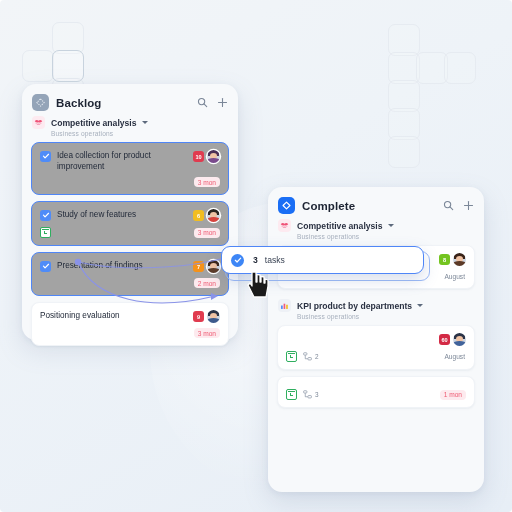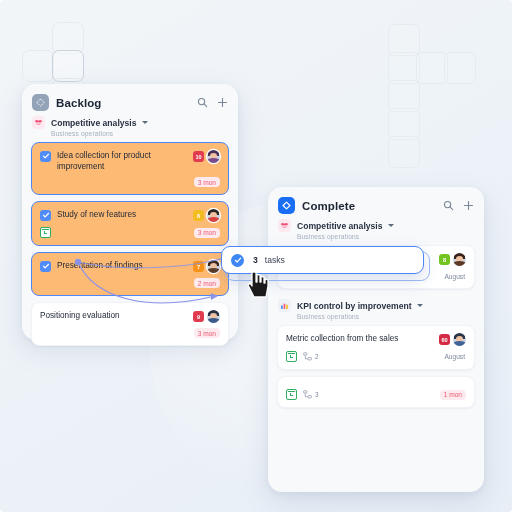--- a/index.html
+++ b/index.html
@@ -56,21 +56,21 @@
     border-right:3px solid transparent;border-top:3.4px solid #5d6a7d;}
   .group-sub{font-size:6.6px;color:#a7b0bd;padding:1px 10px 0 29px;letter-spacing:.15px;}
 
   .cards{padding:5px 9px 9px 9px;display:flex;flex-direction:column;gap:6px;}
 
   .card{
     position:relative;background:#ffffff;border-radius:8px;
     box-sizing:border-box;padding:7px 8px 7px 8px;min-height:31px;
     box-shadow:0 1px 2px rgba(120,135,160,.10);
   }
-  .card.sel{background:#fdba74;border:1.1px solid #4f86f7;box-shadow:none;}
+  .card.sel{background:#a3a3a3;border:1.1px solid #4f86f7;box-shadow:none;}
   .card.plain{border:1px solid #f0f3f7;}
 
   .card-top{display:flex;align-items:flex-start;}
   .chk{
     width:11px;height:11px;border-radius:3px;background:#4f8cf8;flex:0 0 auto;
     margin-right:6px;margin-top:.5px;display:flex;align-items:center;justify-content:center;
   }
   .chk svg{width:8px;height:8px;}
   .card-title{font-size:8.2px;color:#222a39;line-height:11px;padding-right:2px;}
   .card-right{margin-left:auto;display:flex;align-items:center;gap:3px;flex:0 0 auto;}
@@ -316,29 +316,28 @@
   </div>
       </div>
       <div class="group-row">
         <span class="group-ic chart">
           <svg viewBox="0 0 12 12" style="width:9px;height:9px">
       <rect x="1.4" y="6" width="2.2" height="4.6" fill="#4f86f7"></rect>
       <rect x="4.8" y="3.6" width="2.2" height="7" fill="#f25a7a"></rect>
       <rect x="8.2" y="5" width="2.2" height="5.6" fill="#f2bd20"></rect>
           </svg>
         </span>
-        <span class="group-name">KPI control by improvement</span>
+        <span class="group-name">KPI product by departments</span>
         <span class="caret"></span>
       </div>
       <div class="group-sub">Business operations</div>
       <div class="cards">
         <div class="card plain">
     <div class="card-top">
 
-      <span class="card-title">Metric collection from the sales</span>
       <span class="card-right">
         <span class="badge" style="background:#d32a45">60</span>
         <span class="av">
           <span class="hair" style="background:#2b3346"></span>
           <span class="face"></span>
           <span class="body" style="background:#41639b"></span>
         </span>
       </span>
     </div>
     <div class="card-bot">

